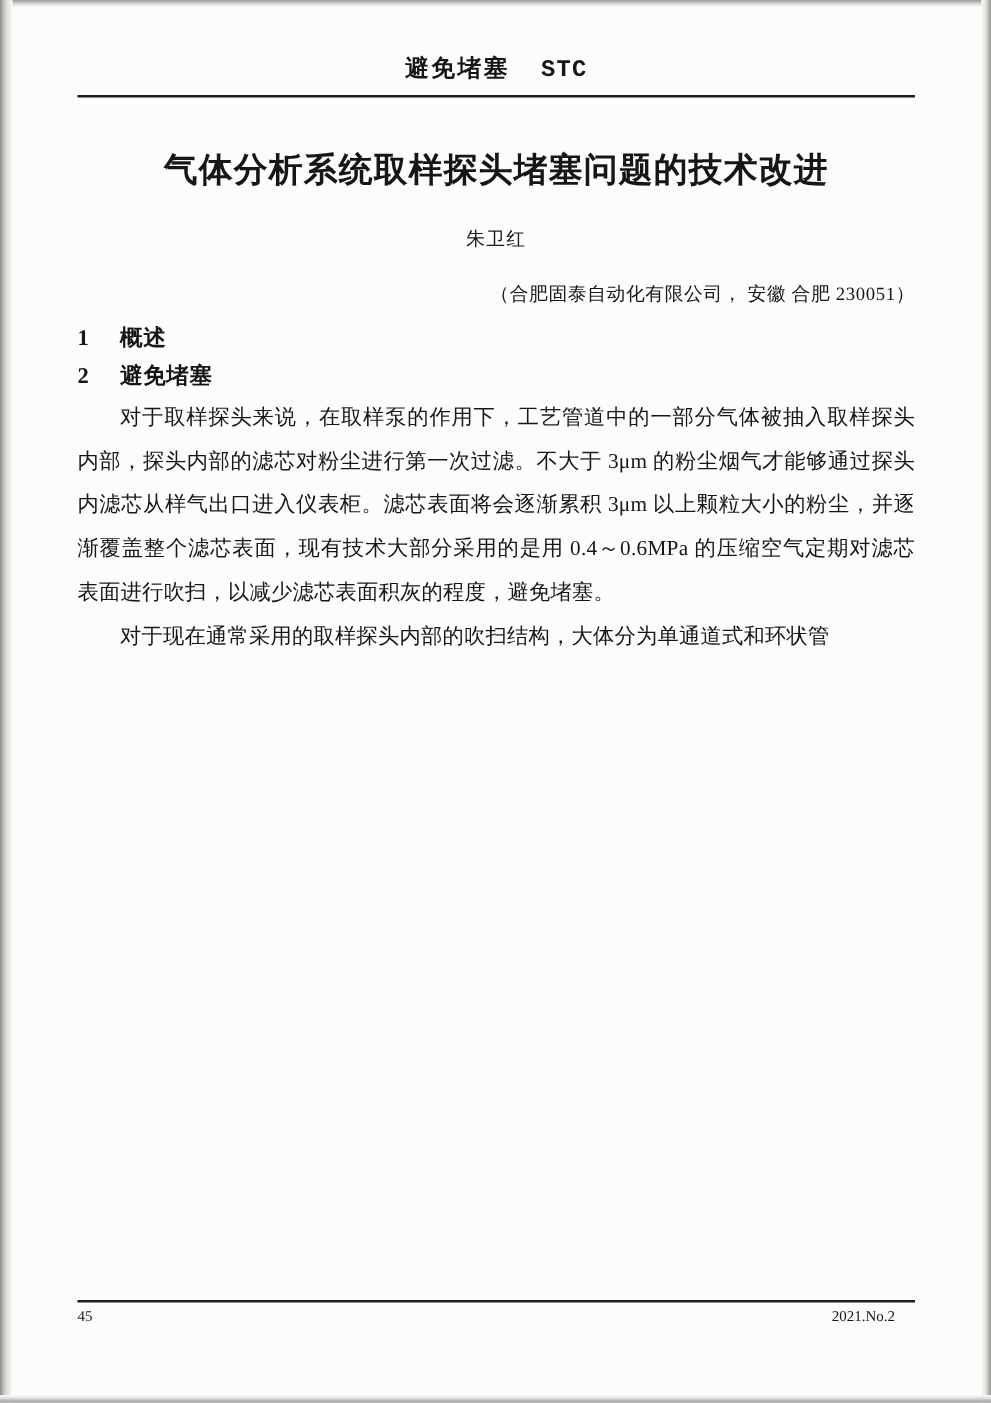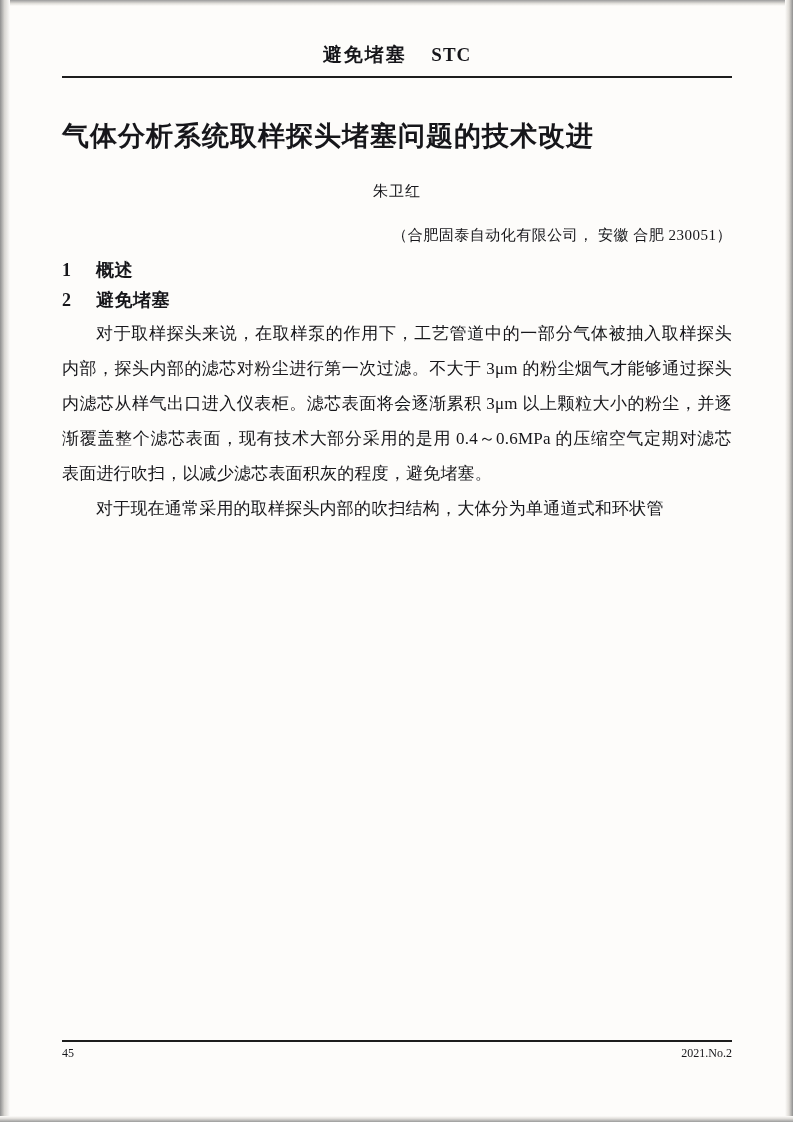--- a/index.html
+++ b/index.html
@@ -57,39 +57,40 @@
     top: 42px;
     left: 0;
     width: 670px;
     text-align: center;
     font-size: 19px;
     font-weight: bold;
     letter-spacing: 2px;
     font-family: "DejaVu Serif", "Liberation Serif", serif;
   }
   .runhead .stc {
-    font-family: Liberation Serif, serif;
+    font-family: Liberation Mono, monospace;
     letter-spacing: 1px;
     margin-left: 16px;
   }
   .rule-top {
     position: absolute;
     top: 76px;
     left: 0;
     width: 670px;
     height: 0;
     border-top: 2px solid #1d1d1d;
   }
 
   
   .title {
     position: absolute;
     top: 118px;
     left: 0;
     width: 670px;
+    text-align: center;
     font-size: 27px;
     font-weight: bold;
     letter-spacing: 1px;
     font-family: "DejaVu Serif", "Liberation Serif", serif;
   }
   .author {
     position: absolute;
     top: 182px;
     left: 0;
     width: 670px;
@@ -155,21 +156,21 @@
     font-family: "Liberation Serif", serif;
   }
   .footer .pageno {
     position: absolute;
     left: 0;
     width: 670px;
     text-align: left;
   }
   .footer .issue {
     position: absolute;
-    right: 0;
+    right: 16px;
   }
 </style>
 </head>
 <body>
 
 <div class="page">
   <div class="paper-edge-top"></div>
   <div class="paper-edge-left"></div>
   <div class="paper-edge-right"></div>
   <div class="paper-edge-bottom"></div>

